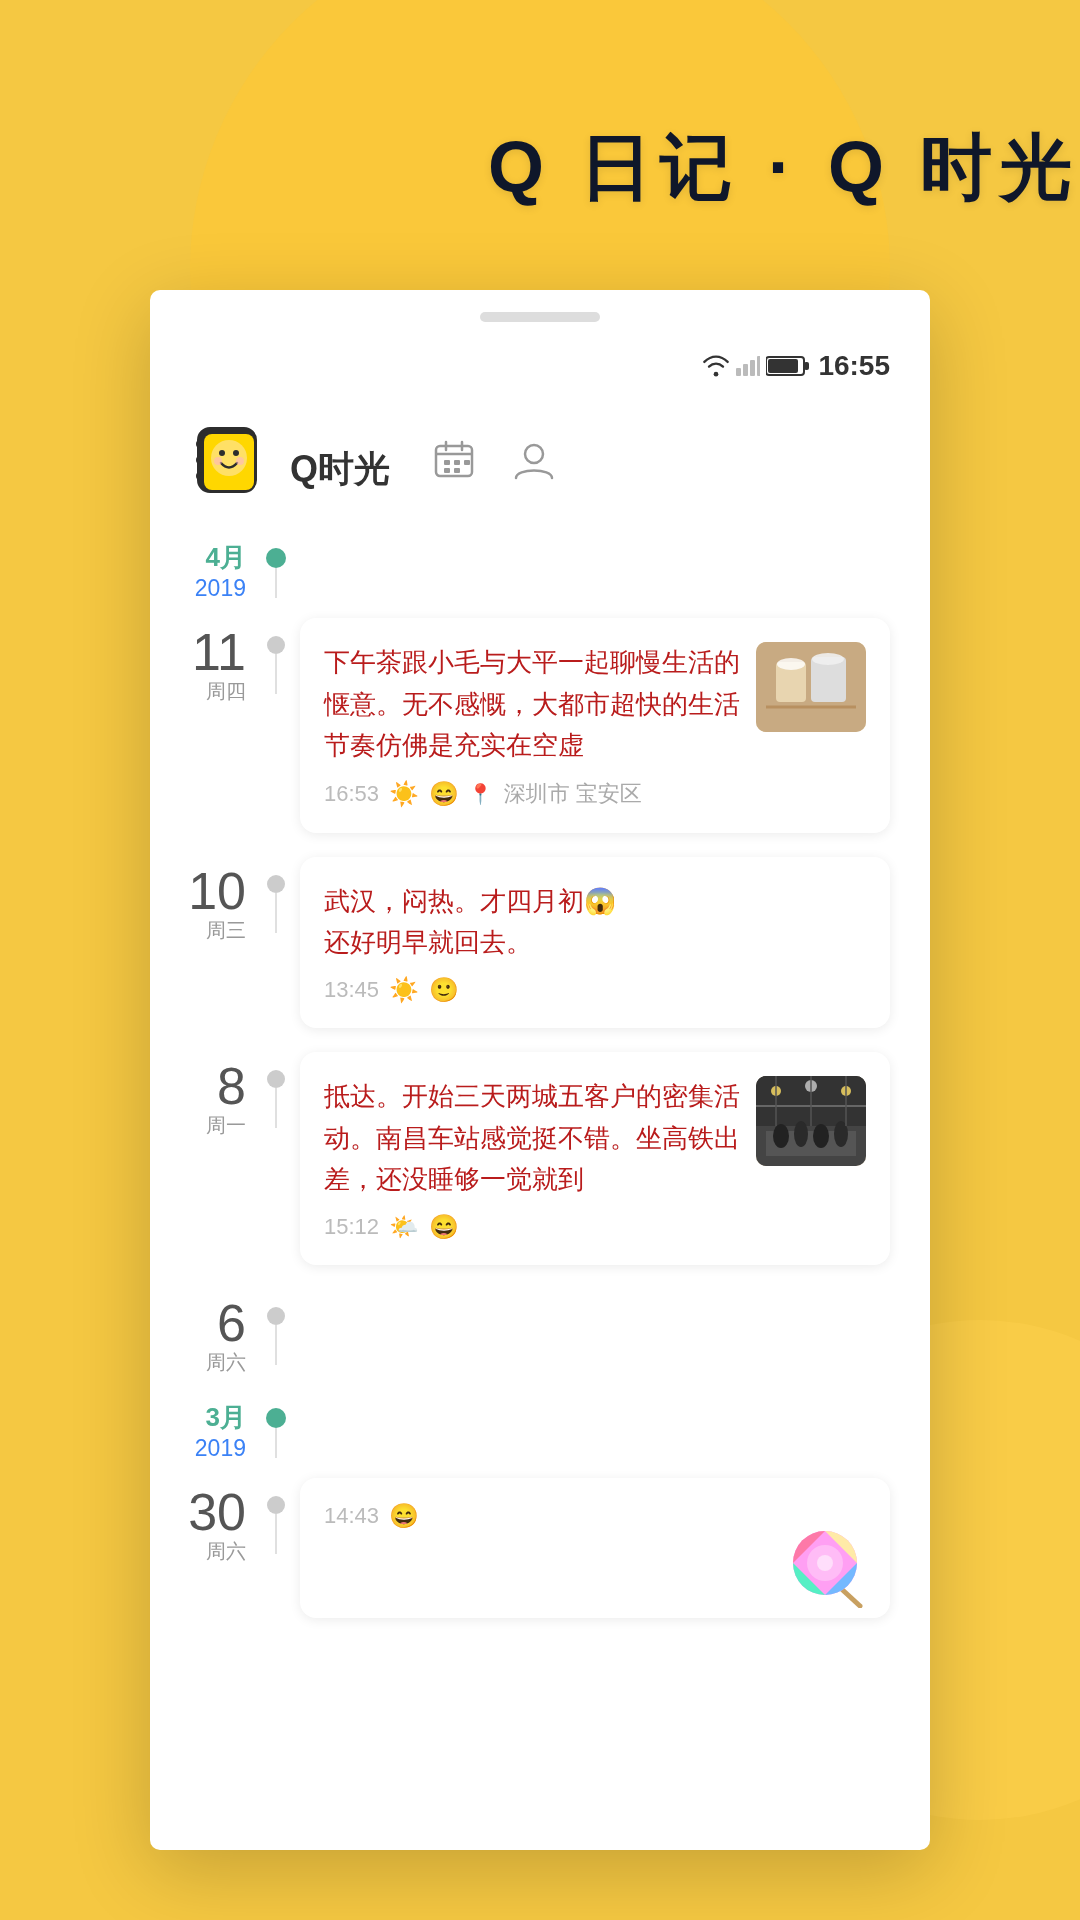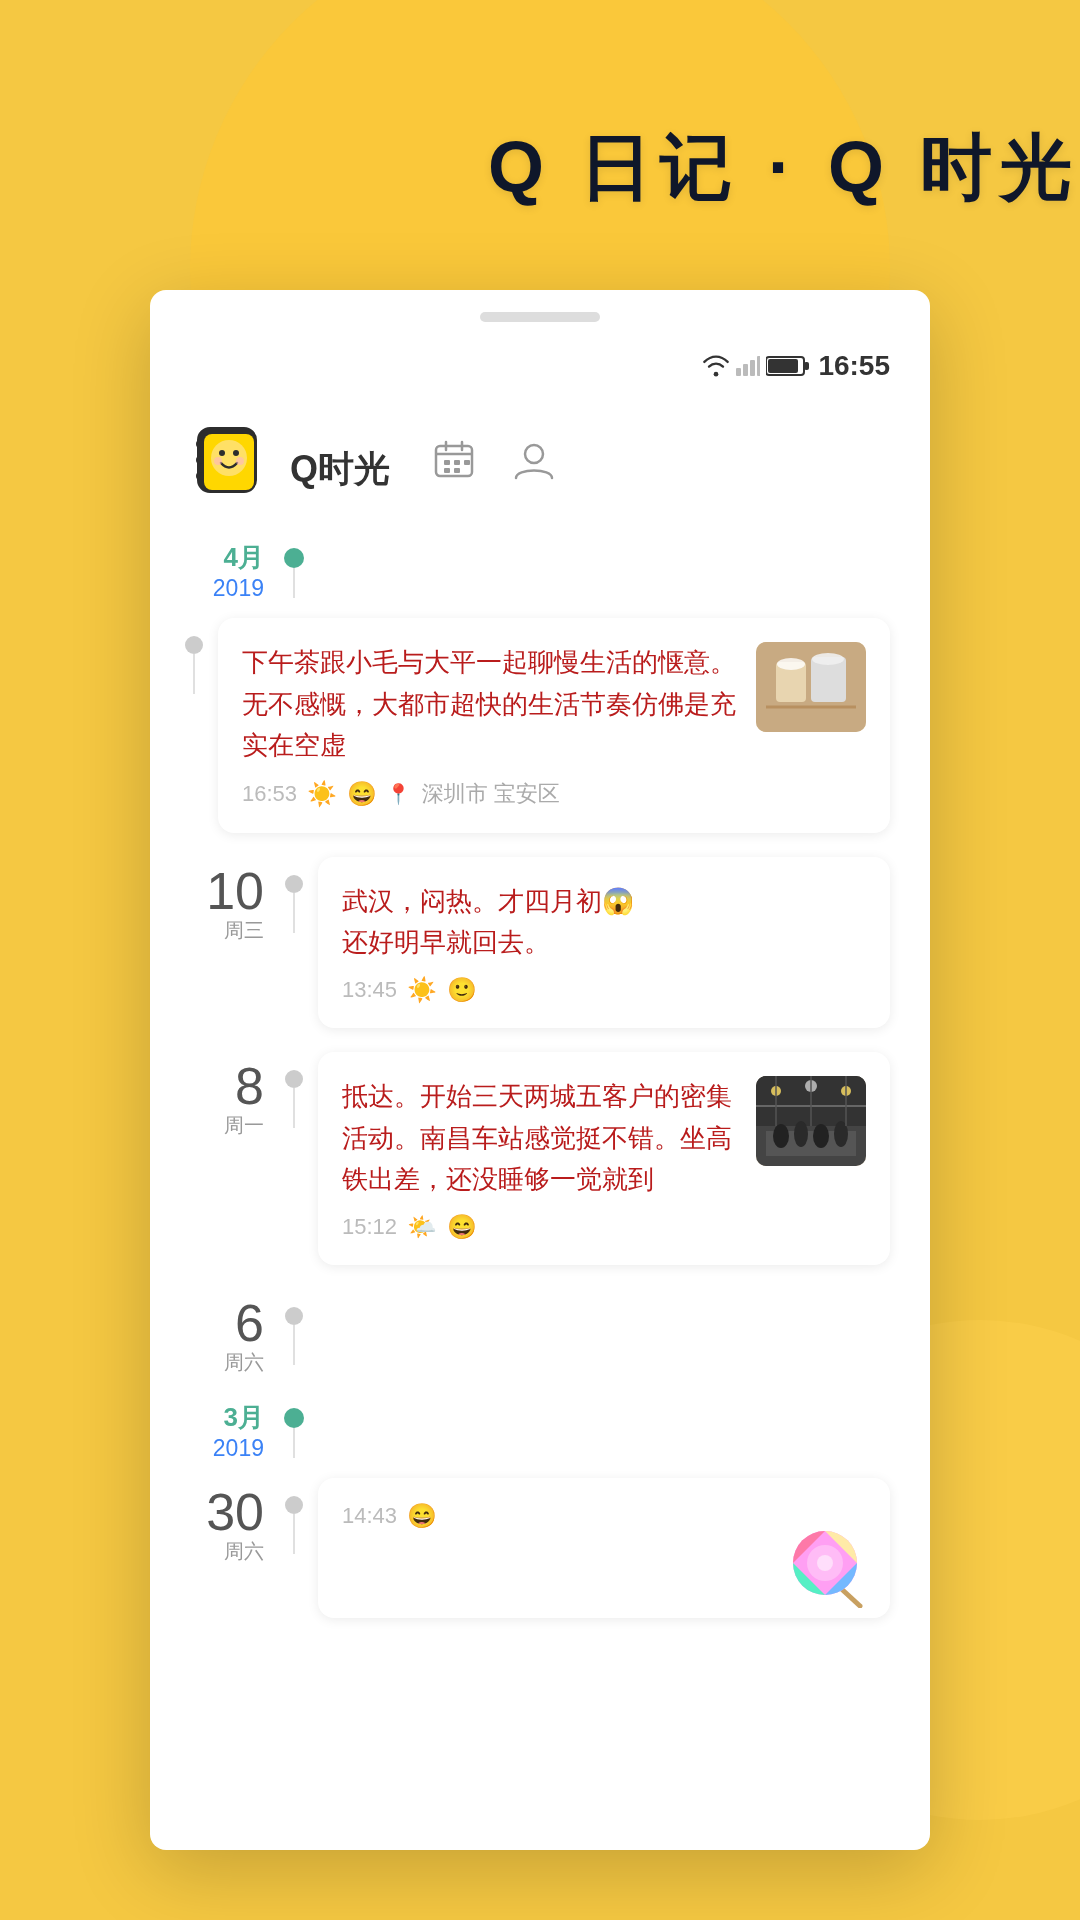--- a/index.html
+++ b/index.html
@@ -52,21 +52,21 @@
 
     
     .phone-frame {
       position: absolute;
       top: 290px;
       left: 50%;
       transform: translateX(-50%);
       width: 780px;
       height: 1560px;
       background: white;
-      border-radius: 16px;
+      border-radius: 10px;
       box-shadow: 0 20px 80px rgba(0,0,0,0.2);
       z-index: 2;
       overflow: hidden;
     }
 
     
     .phone-speaker {
       position: absolute;
       top: 22px;
       left: 50%;
@@ -136,21 +136,21 @@
       height: 56px;
       border-radius: 50%;
       display: flex;
       align-items: center;
       justify-content: center;
       cursor: pointer;
     }
 
     
     .timeline {
-      padding: 20px 40px 20px 30px;
+      padding: 20px 40px 20px 12px;
       overflow-y: auto;
       height: calc(100% - 130px);
     }
     .month-label {
       font-size: 26px;
       font-weight: 700;
       color: #4CAF93;
     }
     .year-label {
       font-size: 23px;
@@ -399,20 +399,24 @@
           <span class="year-label">2019</span>
         </div>
         <div class="timeline-marker">
           <div class="timeline-dot month-dot"></div>
           <div class="timeline-line" style="min-height: 30px;"></div>
         </div>
         <div style="flex:1;"></div>
       </div>
 
       <div class="day-entry">
+        <div class="day-info">
+          <div class="day-number">11</div>
+          <div class="day-week">周四</div>
+        </div>
         <div class="timeline-marker">
           <div class="timeline-dot"></div>
           <div class="timeline-line"></div>
         </div>
         <div class="diary-card">
           <div class="card-content">
             <div class="card-text">
               <div class="card-body">下午茶跟小毛与大平一起聊慢生活的惬意。无不感慨，大都市超快的生活节奏仿佛是充实在空虚</div>
               <div class="card-meta">
                 <span class="card-time">16:53</span>

